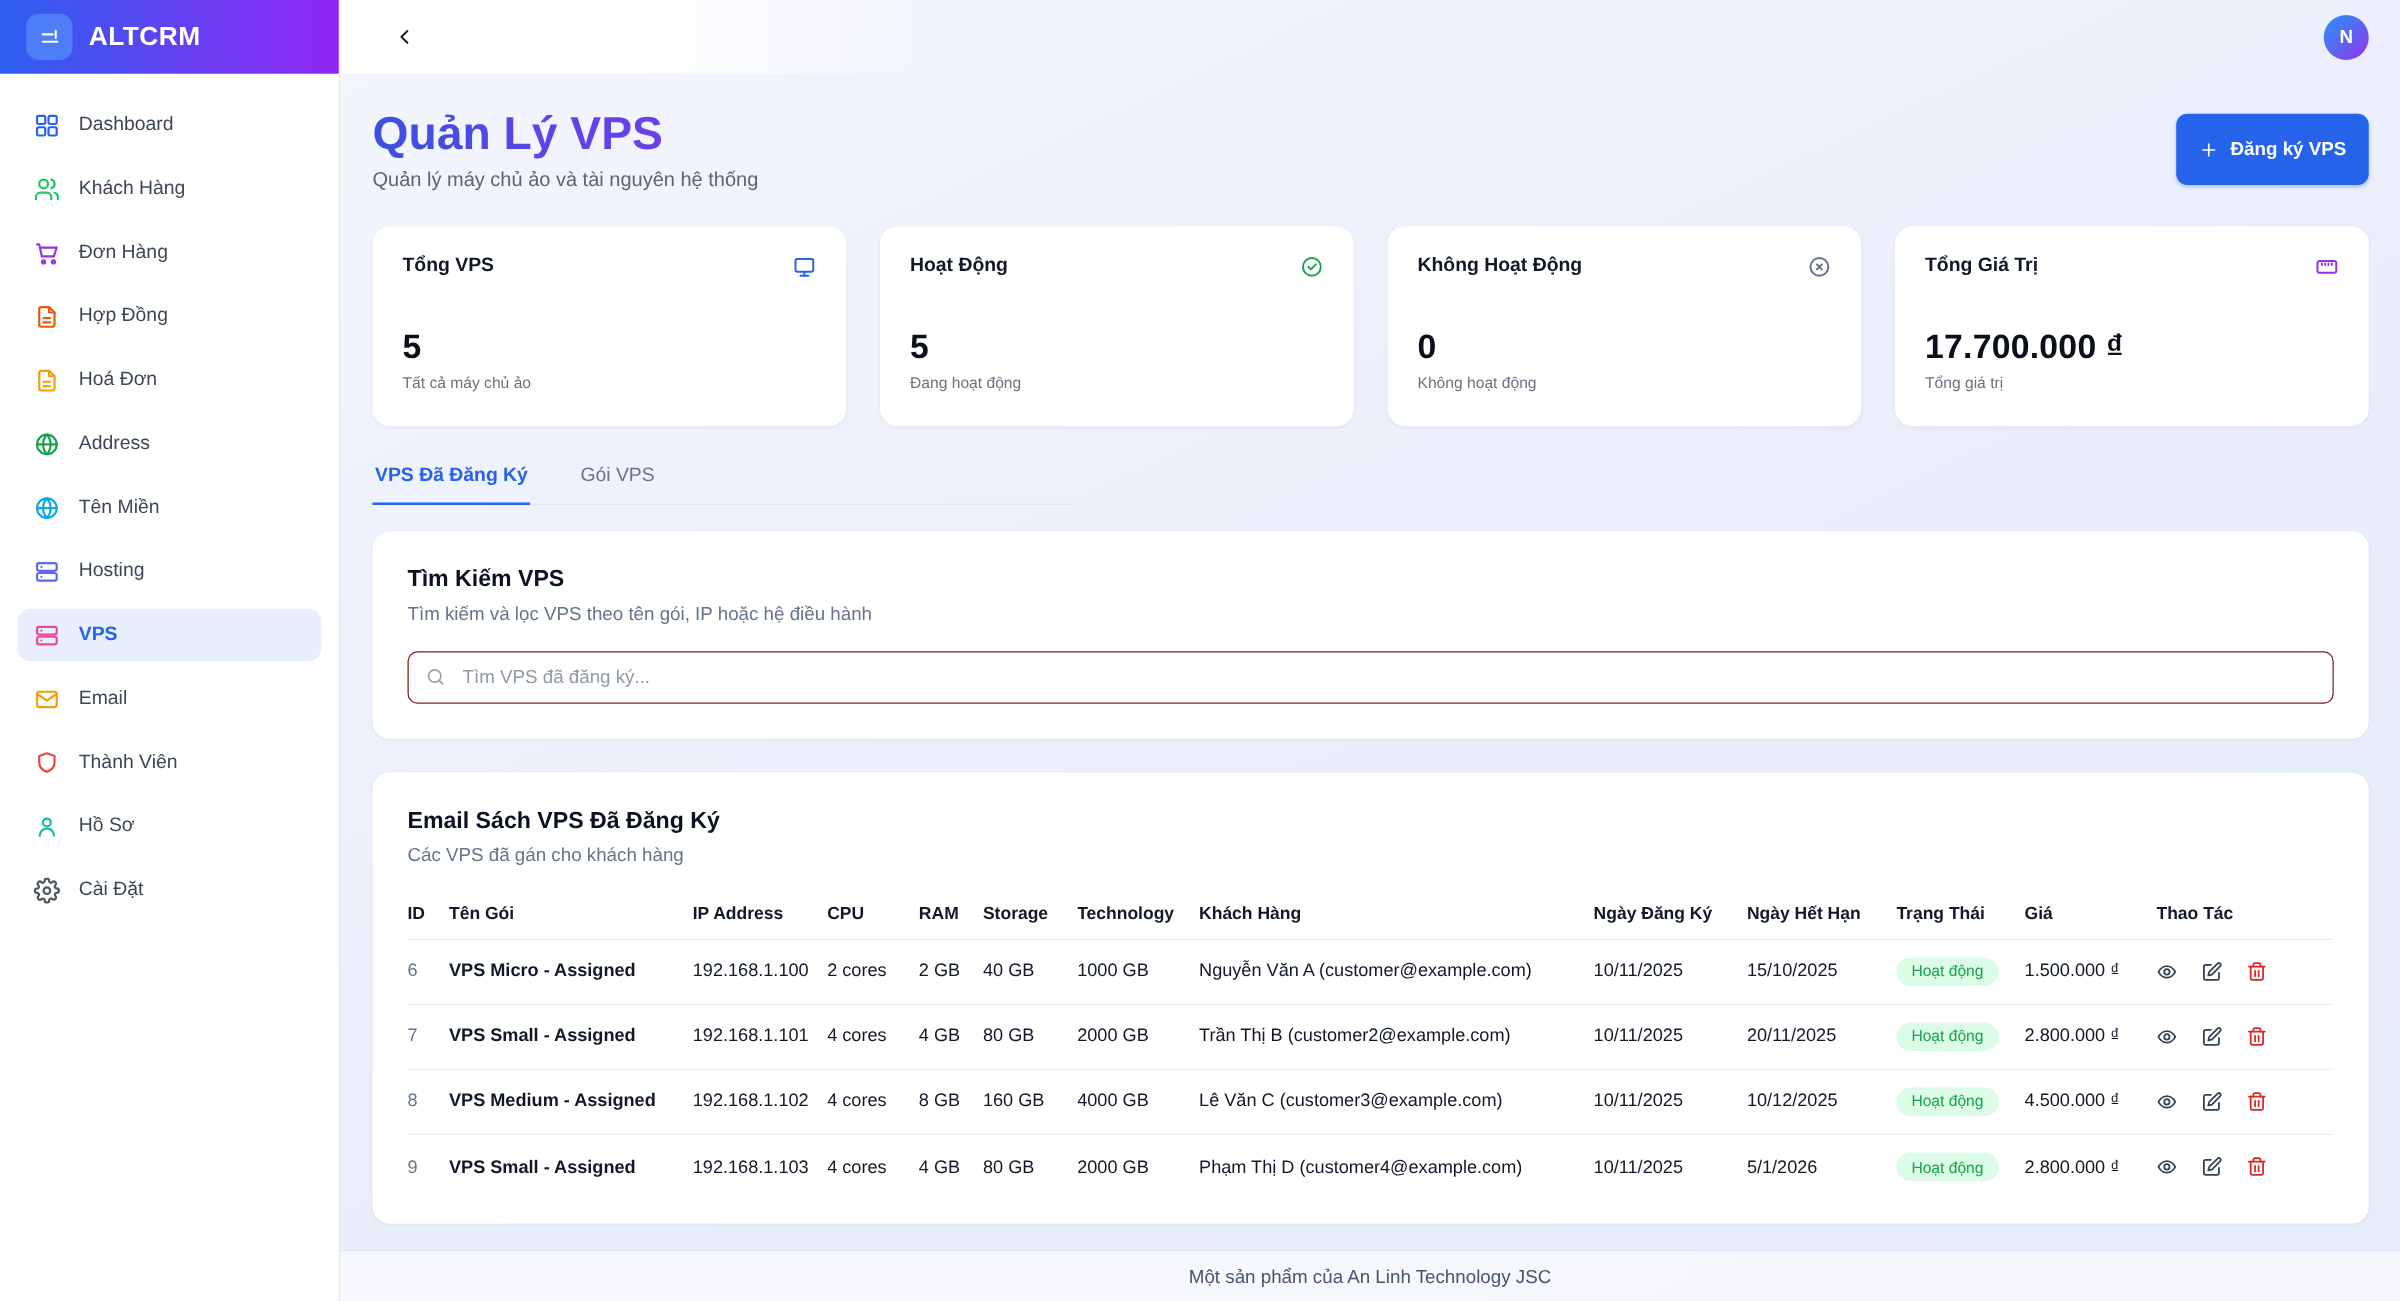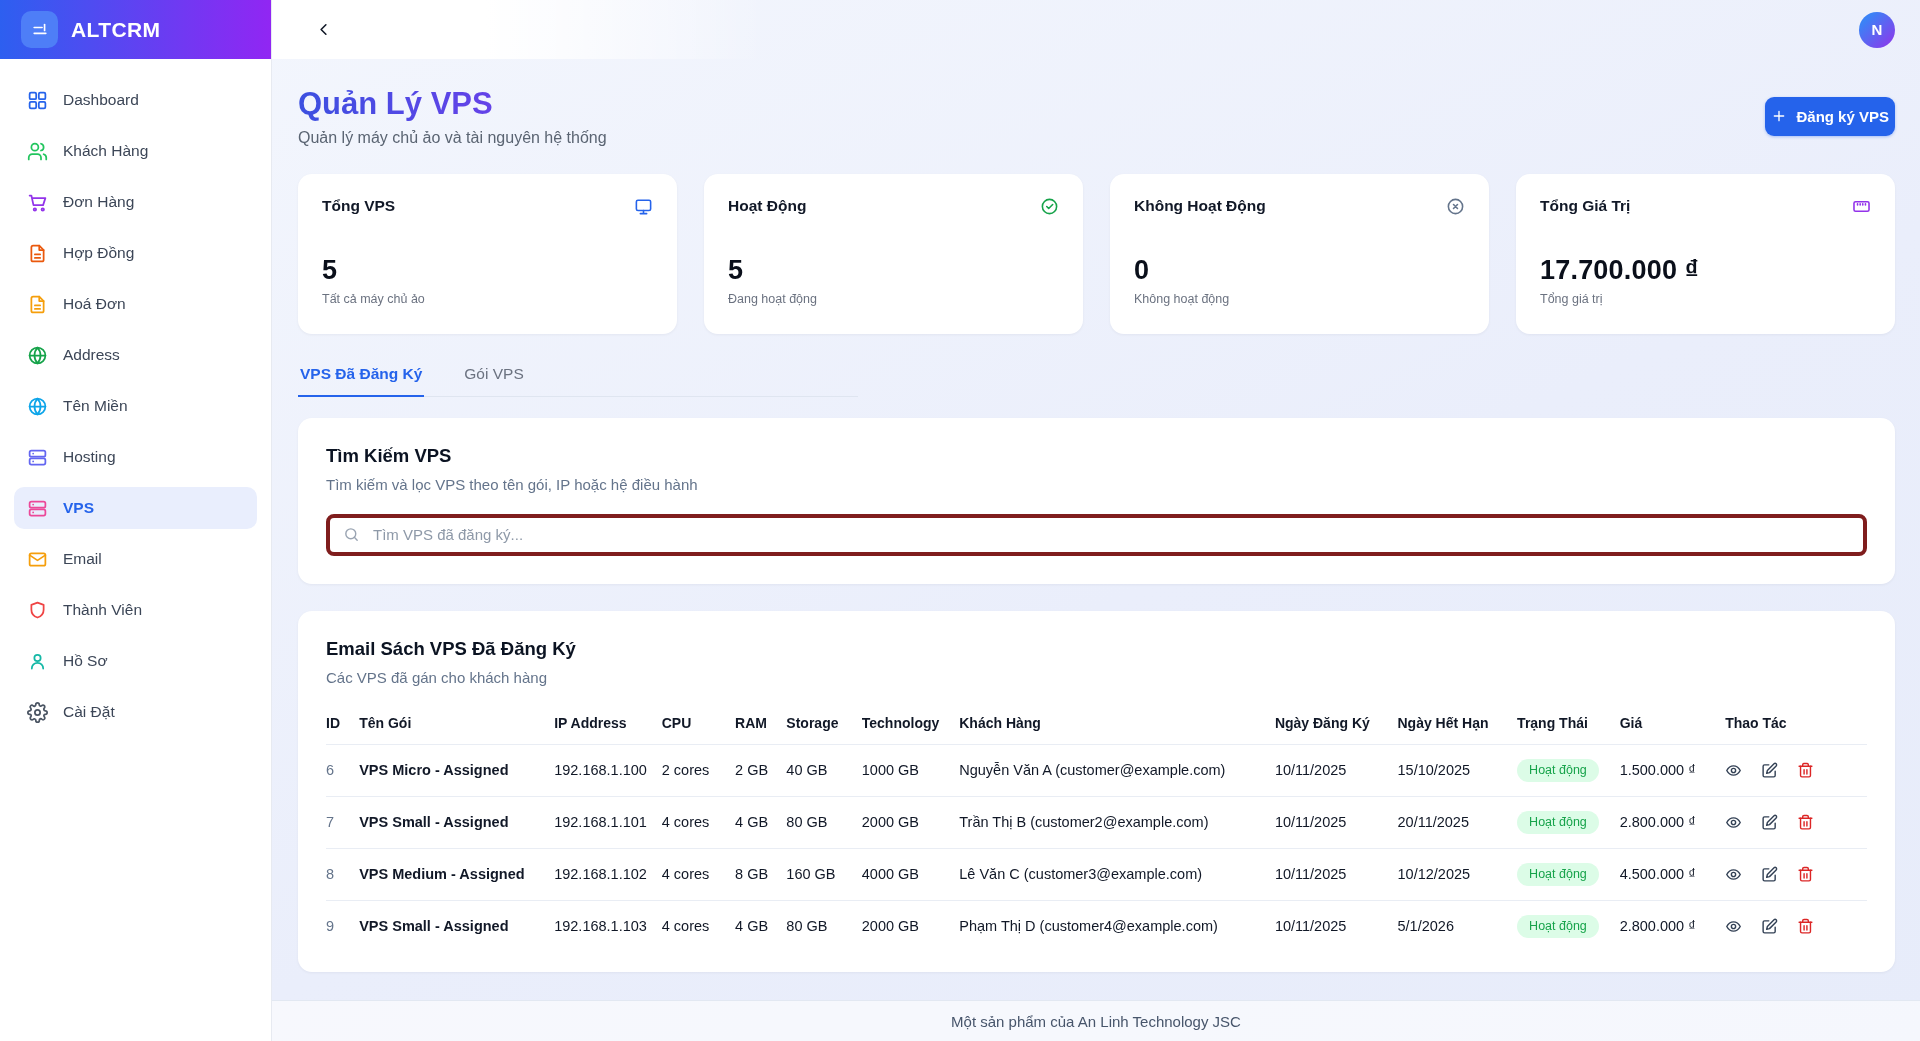--- a/index.html
+++ b/index.html
@@ -26,45 +26,45 @@
   
   .main { flex: 1; min-width: 0; display: flex; flex-direction: column; background: linear-gradient(155deg, #f3f6fd 0%, #eaeefb 55%, #e7ecfa 100%); }
   .topbar { height: 59px; min-height: 59px; display: flex; align-items: center; justify-content: space-between; padding: 0 25px 0 36px; background: linear-gradient(90deg, #ffffff 0%, #ffffff 13%, rgba(255,255,255,0) 30%); }
   .back-btn { width: 30px; height: 30px; display: flex; align-items: center; justify-content: center; background: none; border: none; cursor: pointer; color: #111827; padding: 0; }
   .back-btn svg { width: 19px; height: 19px; }
   .avatar { width: 36px; height: 36px; border-radius: 50%; background: linear-gradient(135deg, #3b82f6 20%, #9333ea 100%); color: #fff; display: flex; align-items: center; justify-content: center; font-size: 15px; font-weight: bold; cursor: pointer; }
 
   .content { flex: 1; padding: 26px 25px 0 26px; overflow: hidden; }
 
   .page-head { display: flex; justify-content: space-between; align-items: center; }
-  .page-title { font-size: 31px; font-weight: bold; line-height: 1.2;
+  .page-title { font-size: 37px; font-weight: bold; line-height: 1.2;
     background: linear-gradient(90deg, #3c50e0 0%, #7c3aed 100%);
     -webkit-background-clip: text; background-clip: text; -webkit-text-fill-color: transparent; color: transparent; }
   .page-subtitle { font-size: 16px; color: #5a6472; margin-top: 7px; }
-  .primary-btn { display: flex; align-items: center; gap: 9px; background: #2563eb; color: #fff; border: none; border-radius: 9px; height: 39px; padding: 0 6px; font-size: 15px; font-weight: bold; cursor: pointer; box-shadow: 0 1px 3px rgba(37,99,235,.35); font-family: inherit; }
+  .primary-btn { display: flex; align-items: center; gap: 9px; background: #2563eb; color: #fff; border: none; border-radius: 9px; height: 57px; padding: 0 18px; font-size: 15px; font-weight: bold; cursor: pointer; box-shadow: 0 1px 3px rgba(37,99,235,.35); font-family: inherit; }
   .primary-btn .btn-icon { display: flex; }
   .primary-btn svg { width: 16px; height: 16px; }
 
   .stats { display: grid; grid-template-columns: repeat(4, 1fr); gap: 27px; margin-top: 27px; }
   .stat-card { background: #fff; border-radius: 14px; padding: 23px 24px; height: 160px; position: relative; box-shadow: 0 1px 3px rgba(15,23,42,.05); }
   .stat-title { font-size: 15.5px; font-weight: bold; color: #111827; }
   .stat-icon { position: absolute; top: 23px; right: 24px; display: flex; }
   .stat-icon svg { width: 19px; height: 19px; }
   .stat-value { font-size: 27px; font-weight: bold; color: #0a0f1a; margin-top: 40px; letter-spacing: .2px; }
   .stat-caption { font-size: 12.5px; color: #6b7280; margin-top: 6px; }
 
   .tabs { display: flex; gap: 38px; margin-top: 31px; border-bottom: 1px solid #dfe5f0; width: 560px; }
   .tab { padding: 0 2px 12px; font-size: 15.5px; color: #6b7280; font-weight: 500; cursor: pointer; border-bottom: 2.5px solid transparent; margin-bottom: -1.5px; }
   .tab.active { color: #2563eb; font-weight: bold; border-bottom-color: #2563eb; }
 
   .panel { background: #fff; border-radius: 14px; box-shadow: 0 1px 3px rgba(15,23,42,.05); }
   .search-panel { margin-top: 21px; padding: 27px 28px 28px; }
   .panel-title { font-size: 18.5px; font-weight: bold; color: #0b1322; }
   .panel-sub { font-size: 15px; color: #64748b; margin-top: 9px; }
-  .search-box { margin-top: 21px; display: flex; align-items: center; gap: 11px; height: 42px; border: 4px solid #7f1d1d; border-radius: 8px; padding: 0 13px; background: #fff; }
+  .search-box { margin-top: 21px; display: flex; align-items: center; gap: 11px; height: 42px; border: 1px solid #7f1d1d; border-radius: 8px; padding: 0 13px; background: #fff; }
   .search-box .search-icon-wrap { display: flex; color: #9aa4b2; }
   .search-box svg { width: 17px; height: 17px; }
   .search-box input { flex: 1; border: none; outline: none; font-size: 15px; color: #111827; font-family: inherit; background: transparent; }
   .search-box input::placeholder { color: #8e99a8; }
 
   .table-panel { margin-top: 27px; padding: 27px 28px 20px; }
   table { width: 100%; border-collapse: collapse; table-layout: fixed; margin-top: 17px; }
   th { text-align: left; font-size: 14px; font-weight: bold; color: #111827; padding: 12px 8px 13px 0; white-space: nowrap; overflow: hidden; }
   td { font-size: 14.5px; color: #111827; padding: 0 8px 0 0; height: 52px; border-top: 1px solid #e9edf4; white-space: nowrap; overflow: hidden; }
   td.c-id { color: #64748b; }

